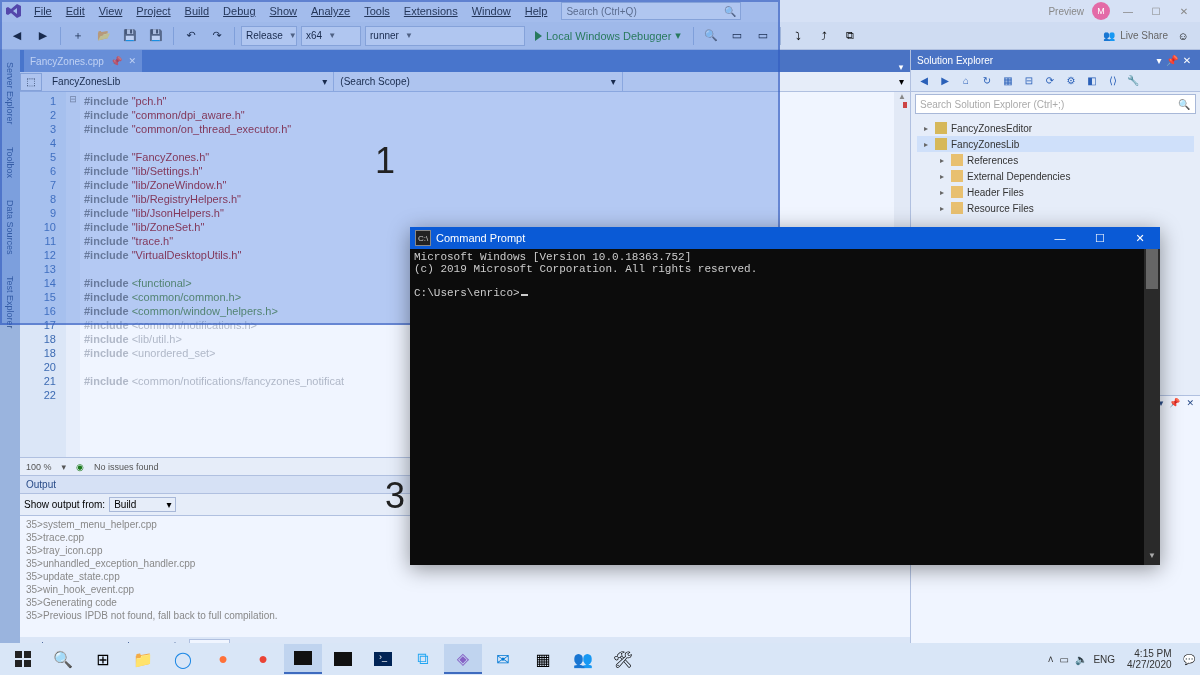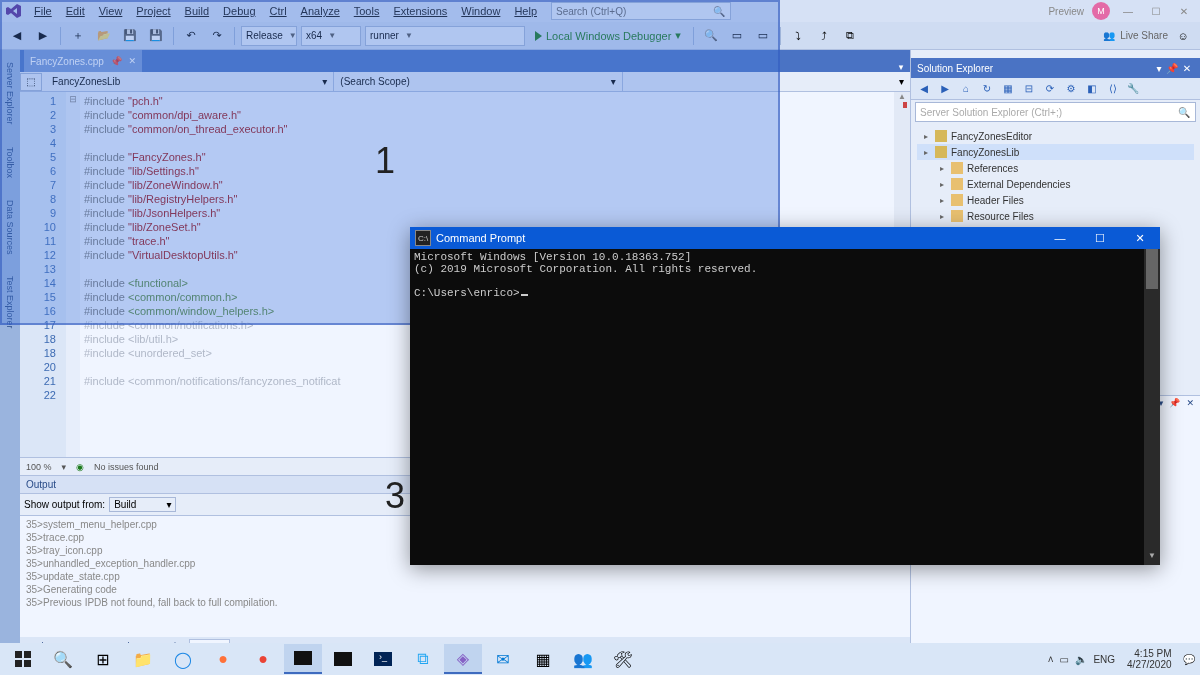--- a/index.html
+++ b/index.html
@@ -50,21 +50,21 @@
 .vs-navbar .navcombo:last-child{border-right:none;}
 
 
 .vs-editor { flex: 1; display: flex; font-family: Consolas, monospace; font-size: 11px; background: #f0f5ff; overflow: hidden; position: relative; }
 .vs-editor .gutter { width: 46px; background: #dbe6f7; text-align: right; padding: 2px 10px 2px 2px; color: #3d6bb3; }
 .vs-editor .gutter div { height: 14px; line-height: 14px; }
 .vs-editor .fold { width: 14px; background: #e7eefb; padding-top:2px;}
 .vs-editor .fold .m { height:14px; font-size:9px; color:#888; text-align:center;}
 .vs-editor .code { flex: 1; padding: 2px 4px; white-space: pre; color: #222; }
 .vs-editor .code .line { height: 14px; line-height: 14px; }
-.vs-editor .kw { color: #7a7a7a; }
+.vs-editor .kw { color: #7a7a7a; font-weight: bold; }
 .vs-editor .str { color: #a31515; }
 .vs-editor .ang { color: #5a8a3a; }
 .vs-editor .dim .kw, .vs-editor .dim .str, .vs-editor .dim .ang, .vs-editor .dim { color: #b0b8c8; }
 .vs-editor .sbar { width:16px; background:#e2e9f6; position:relative;}
 .vs-editor .sbar .up,.vs-editor .sbar .dn{height:14px; text-align:center; font-size:8px; color:#888;}
 .vs-editor .sbar .mark{position:absolute; right:3px; width:4px; height:3px; background:#c44;}
 
 
 .vs-edstat { height: 18px; background: #e6edf9; border-top: 1px solid #b0c0e0; display: flex; align-items: center; font-size: 9px; gap: 10px; padding: 0 6px; color: #555; }
 .vs-edstat .ok{color:#1a7a1a;}
@@ -82,21 +82,21 @@
 .vs-output .otabs .otab { padding: 2px 6px; color:#2a4c88;}
 .vs-output .otabs .otab.active { background:#f0f5ff; border:1px solid #b0c0e0; border-bottom:none;}
 
 
 .vs-status { height: 20px; background: #3e6bbf; color: #fff; font-size: 10px; display: flex; align-items: center; padding: 0 8px; gap: 14px; }
 .vs-status .spacer{flex:1;}
 .vs-status .sitem{display:flex; align-items:center; gap:4px;}
 
 
 .vs-solexp { width: 290px; background: #e6edf9; display: flex; flex-direction: column; border-left:1px solid #b0c0e0;}
-.vs-solexp .sehdr{height:20px; background:#4a73c4; color:#fff; font-size:10px; display:flex; align-items:center; padding:0 6px;margin-top:8px;}
+.vs-solexp .sehdr{height:20px; background:#4a73c4; color:#fff; font-size:10px; display:flex; align-items:center; padding:0 6px;}
 .vs-solexp .sehdr .spacer{flex:1;}
 .vs-solexp .sehdr .sebtn{width:14px; text-align:center;}
 .vs-solexp .setool{height:22px; background:#dbe6f7; display:flex; align-items:center; padding:0 4px; gap:3px; border-bottom:1px solid #b0c0e0;}
 .vs-solexp .setool .seicon{width:18px; height:18px; display:flex; align-items:center; justify-content:center; font-size:10px; color:#2a60b8;}
 .vs-solexp .sesearch{height:20px; border:1px solid #a8b8d8; margin:2px 4px; background:#fff; font-size:10px; color:#aaa; padding:0 4px; display:flex; align-items:center;}
 .vs-solexp .sesearch .spacer{flex:1;}
 .vs-solexp .setree{flex:1; font-size:10px; padding:4px 6px; overflow:hidden;}
 .vs-solexp .node{display:flex; align-items:center; gap:4px; height:16px; color:#333;}
 .vs-solexp .node .ico{width:12px; height:12px; background:#e8c070;}
 .vs-solexp .node .ico.proj{background:#d6b85a;}
@@ -140,21 +140,21 @@
   <div class="vs-menubar">
     <svg class="logo" viewBox="0 0 16 16">
         <path fill="#5c2d91" d="M11 1l4 2v10l-4 2-6-5-3 2-2-1V5l2-1 3 2 6-5zm0 4L7 8l4 3V5z"></path>
       </svg>
     <span class="menuitem">File</span>
     <span class="menuitem">Edit</span>
     <span class="menuitem">View</span>
     <span class="menuitem">Project</span>
     <span class="menuitem">Build</span>
     <span class="menuitem">Debug</span>
-    <span class="menuitem">Ctrl</span>
+    <span class="menuitem">Show</span>
     <span class="menuitem">Analyze</span>
     <span class="menuitem">Tools</span>
     <span class="menuitem">Extensions</span>
     <span class="menuitem">Window</span>
     <span class="menuitem">Help</span>
     <div class="search">
       <span>Search (Ctrl+Q)</span>
       <span>🔍</span>
     </div>
     <span class="right">
@@ -305,20 +305,21 @@
           <span class="oicon">✕</span>
           <span class="oicon">↩</span>
           <span class="oicon">⤓</span>
         </div>
         <div class="obody" id="outputbody">
             <div>35&gt;system_menu_helper.cpp</div>
             <div>35&gt;trace.cpp</div>
             <div>35&gt;tray_icon.cpp</div>
             <div>35&gt;unhandled_exception_handler.cpp</div>
             <div>35&gt;update_state.cpp</div>
+            <div>35&gt;win_hook_event.cpp</div>
             <div>35&gt;Generating code</div>
             <div>35&gt;Previous IPDB not found, fall back to full compilation.</div>
           </div>
         <div class="otabs">
           <span class="otab">Package Manager Console</span>
           <span class="otab">Error List</span>
           <span class="otab active">Output</span>
         </div>
       </div>
 
@@ -339,21 +340,21 @@
         <span class="seicon">↻</span>
         <span class="seicon">▦</span>
         <span class="seicon">⊟</span>
         <span class="seicon">⟳</span>
         <span class="seicon">⚙</span>
         <span class="seicon">◧</span>
         <span class="seicon">⟨⟩</span>
         <span class="seicon">🔧</span>
       </div>
       <div class="sesearch">
-        <span>Server Solution Explorer (Ctrl+;)</span>
+        <span>Search Solution Explorer (Ctrl+;)</span>
         <span class="spacer"></span>
         <span>🔍</span>
       </div>
       <div class="setree" id="setree">
           <div class="node" style="padding-left: 4px;">
             <span class="tw">▸</span>
             <span class="ico proj"></span>
             <span>FancyZonesEditor</span>
           </div>
           <div class="node sel" style="padding-left: 4px;">

